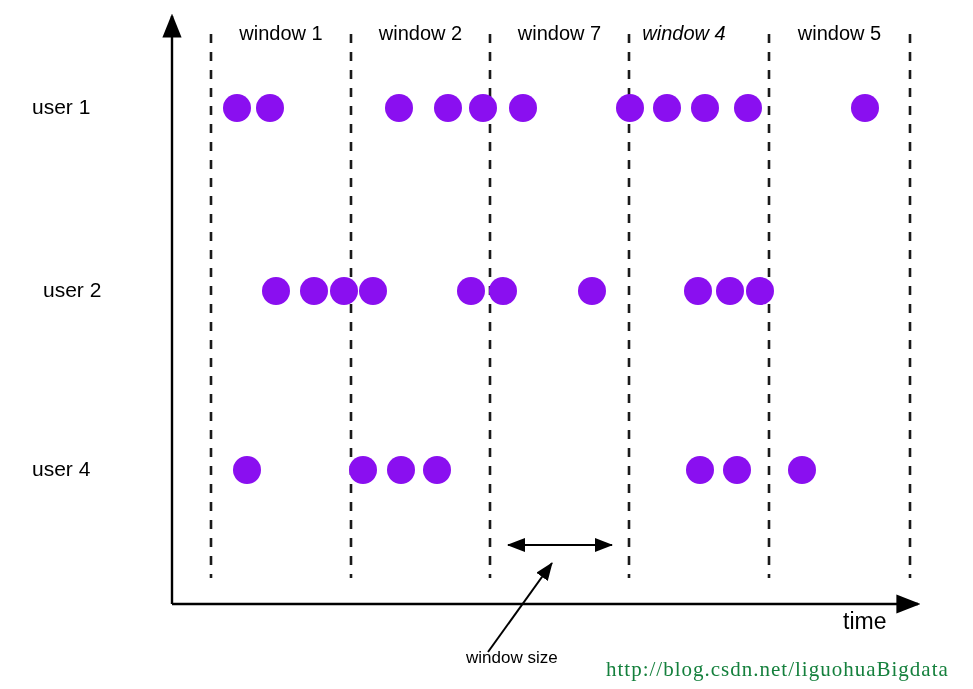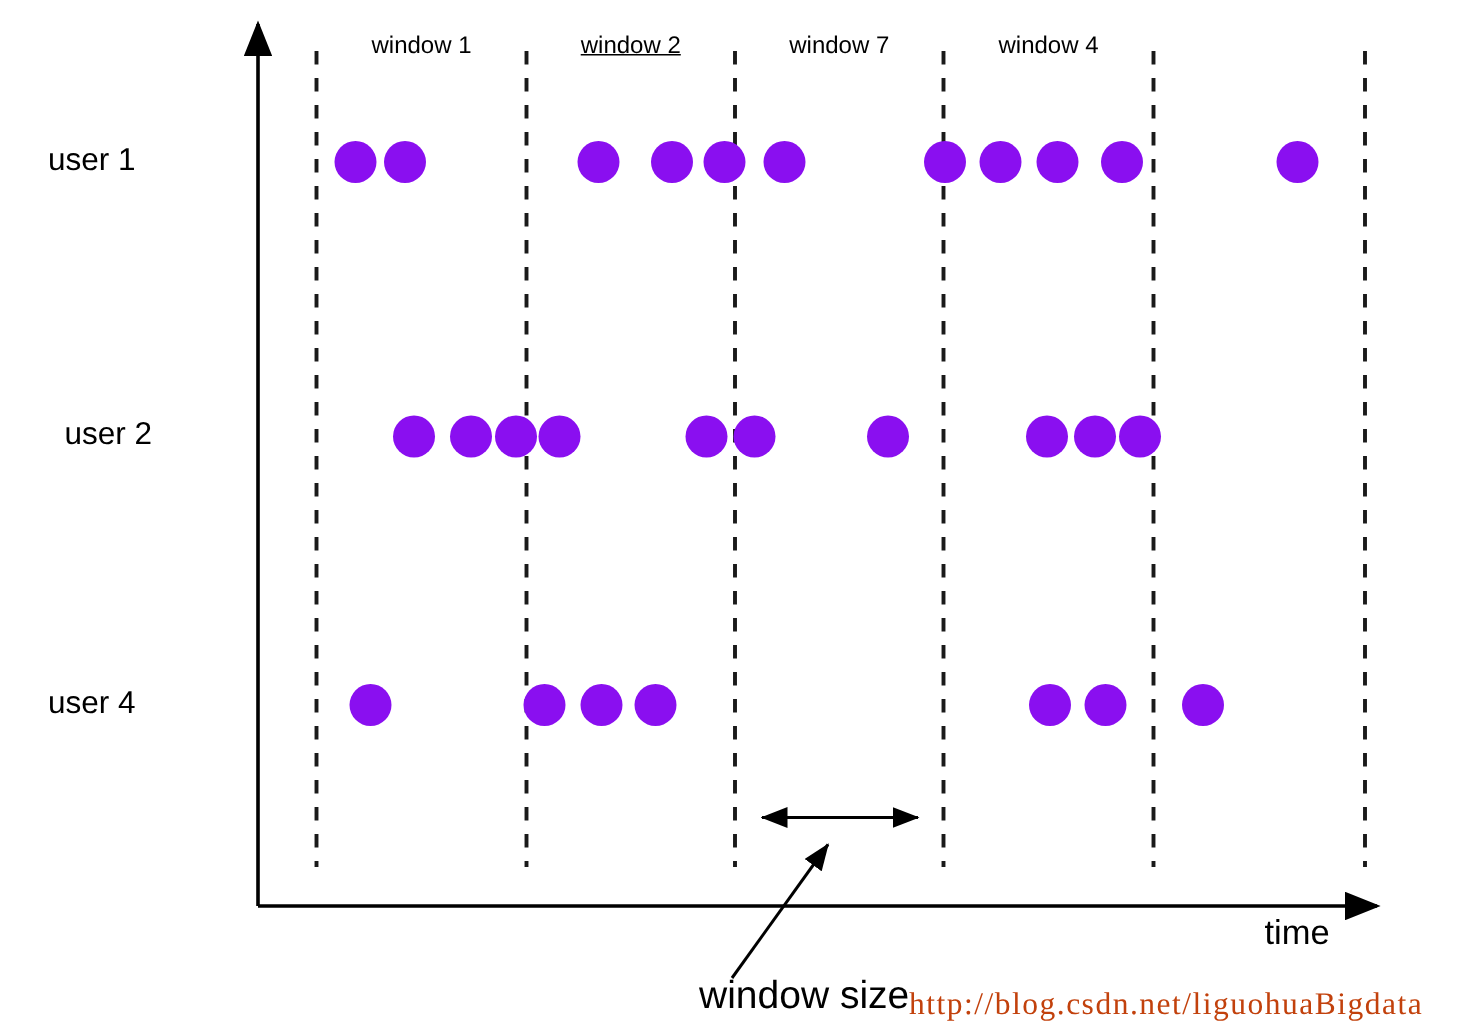--- a/index.html
+++ b/index.html
@@ -1,24 +1,24 @@
 <!DOCTYPE html>
 <html><head>
 <meta charset="utf-8">
 <style>
   html,body{margin:0;padding:0;background:#ffffff;}
   body{font-family:"Liberation Sans",sans-serif;}
   #stage{position:relative;width:973px;height:689px;background:#ffffff;overflow:hidden;}
   #stage svg{position:absolute;left:0;top:0;}
   .lbl{position:absolute;font-family:"Liberation Sans",sans-serif;color:#000;white-space:nowrap;}
   .user-label{font-size:21px;}
-  .window-label{font-size:16px;}
+  .window-label{font-size:20px;}
   .axis-label{font-size:23px;}
-  .anno-label{font-size:26px;}
-  .watermark{font-family:"Liberation Serif",serif;font-size:21px;color:#c2410c;letter-spacing:1px;white-space:nowrap;}
+  .anno-label{font-size:17px;}
+  .watermark{font-family:"Liberation Serif",serif;font-size:21px;color:#15803d;letter-spacing:1px;white-space:nowrap;}
 </style>
 </head>
 <body>
 
 <div id="stage">
 
   <svg width="973" height="689">
     <defs>
       <marker id="arrowhead" markerWidth="10" markerHeight="8" refX="9" refY="4" orient="auto">
         <polygon points="0 0, 10 4, 0 8" fill="#000"></polygon>
@@ -78,23 +78,24 @@
     <line x1="508" y1="545" x2="612" y2="545" stroke="#000" stroke-width="2" marker-start="url(#arrowtailsm)" marker-end="url(#arrowheadsm)"></line>
 
     <line x1="488" y1="652" x2="552" y2="563" stroke="#000" stroke-width="2" marker-end="url(#arrowheadsm)"></line>
   </svg>
 
   <div class="lbl user-label" style="left:32px;top:95px;">user 1</div>
   <div class="lbl user-label" style="left:32px;top:278px;margin-left:11px;">user 2</div>
   <div class="lbl user-label" style="left:32px;top:457px;">user 4</div>
 
   <div class="lbl window-label" style="left:211px;top:22px;width:140px;text-align:center;">window 1</div>
-  <div class="lbl window-label" style="left:351px;top:22px;width:139px;text-align:center;text-decoration:underline;">window 2</div>
+  <div class="lbl window-label" style="left:351px;top:22px;width:139px;text-align:center;">window 2</div>
   <div class="lbl window-label" style="left:490px;top:22px;width:139px;text-align:center;">window 7</div>
-  <div class="lbl window-label" style="left:629px;top:22px;width:140px;text-align:center;">window 4</div>
+  <div class="lbl window-label" style="left:614px;top:22px;width:140px;text-align:center;font-style:italic;">window 4</div>
+  <div class="lbl window-label" style="left:769px;top:22px;width:141px;text-align:center;">window 5</div>
 
   <div class="lbl axis-label" style="left:843px;top:608px;">time</div>
 
   <div class="lbl anno-label" style="left:466px;top:648px;">window size</div>
 
   <div class="lbl watermark" style="left:606px;top:657px;">http://blog.csdn.net/liguohuaBigdata</div>
 
 </div>
 
 </body></html>

